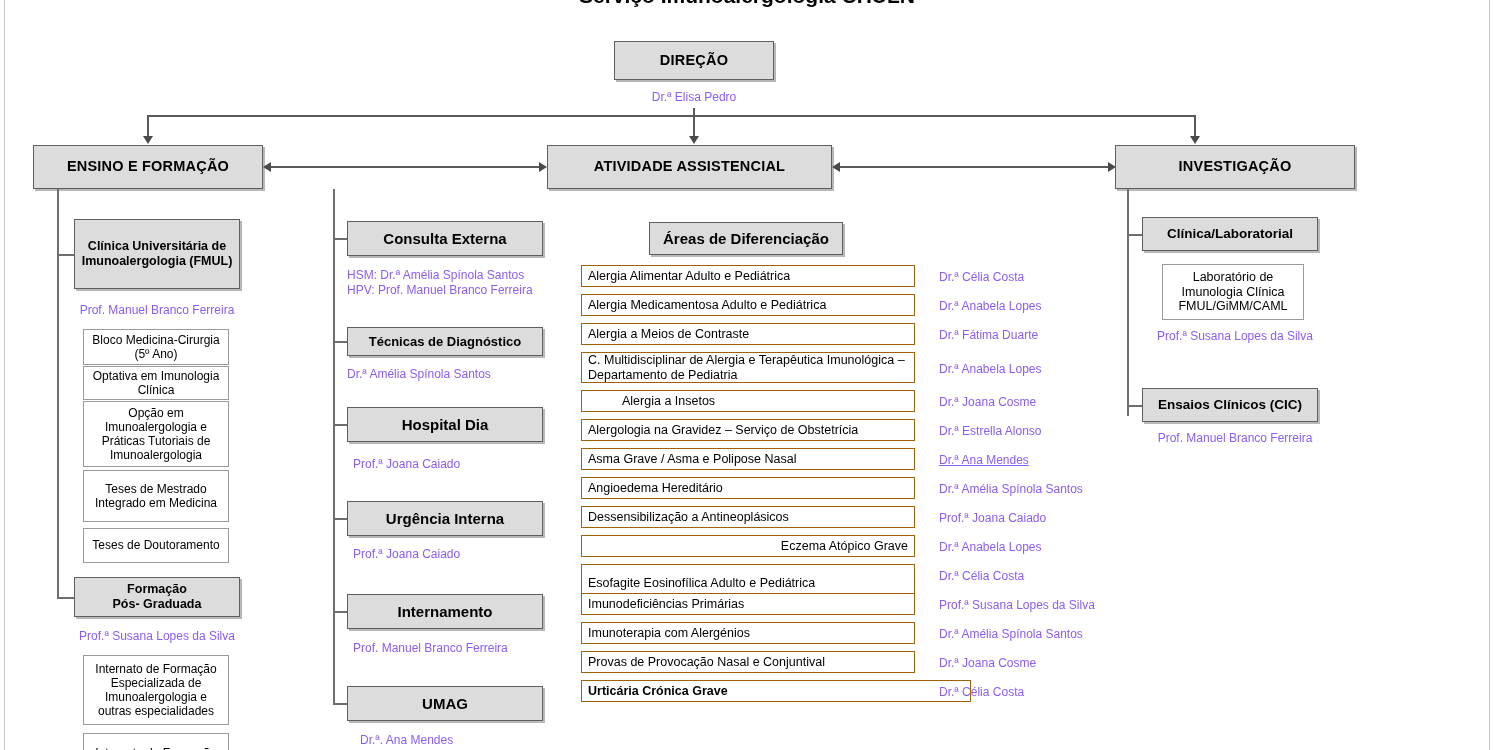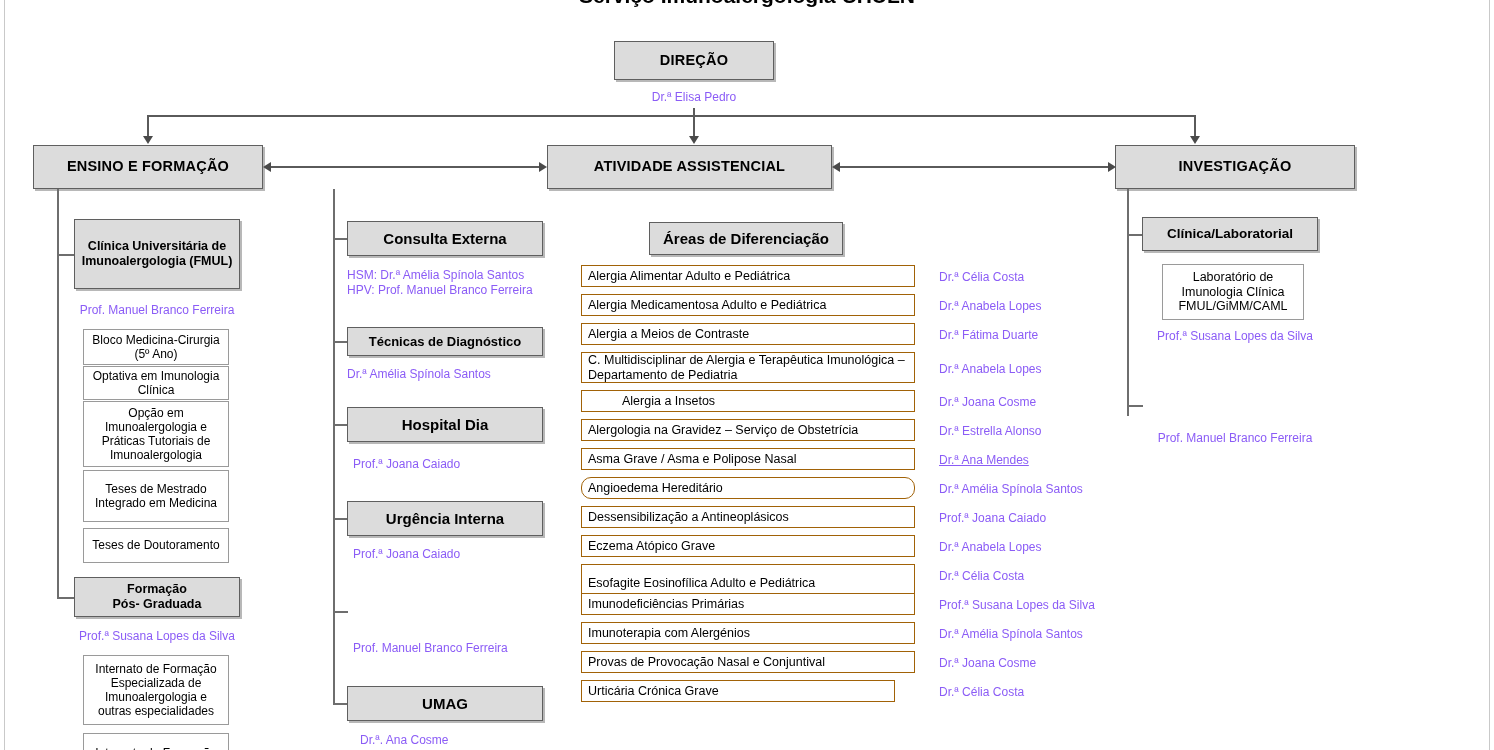--- a/index.html
+++ b/index.html
@@ -203,27 +203,30 @@
   </div>
   <div class="cap left" style="left:353px;top:457px;width:230px;">Prof.ª Joana Caiado</div>
 
   <div class="thinln h" style="left:333px;top:518px;width:15px;"></div>
   <div class="box head3" style="left:347px;top:501px;width:196px;height:35px;">
     <span>Urgência Interna</span>
   </div>
   <div class="cap left" style="left:353px;top:547px;width:230px;">Prof.ª Joana Caiado</div>
 
   <div class="thinln h" style="left:333px;top:611px;width:15px;"></div>
+  <div class="box head3" style="left:347px;top:594px;width:196px;height:35px;">
+    <span>Internamento</span>
+  </div>
   <div class="cap left" style="left:353px;top:641px;width:230px;">Prof. Manuel Branco Ferreira</div>
 
   <div class="thinln h" style="left:333px;top:703px;width:15px;"></div>
   <div class="box head3" style="left:347px;top:686px;width:196px;height:35px;">
     <span>UMAG</span>
   </div>
-  <div class="cap left" style="left:360px;top:733px;width:230px;">Dr.ª. Ana Cosme</div>
+  <div class="cap left" style="left:360px;top:733px;width:230px;">Dr.ª. Ana Mendes</div>
 
   <div class="box head3" style="left:649px;top:222px;width:194px;height:33px;">
     <span>Áreas de Diferenciação</span>
   </div>
 
   <div id="areas-list">
       <div class="arealbl" style="left: 581px; top: 265px; width: 334px; height: 22px;">
         <span>Alergia Alimentar Adulto e Pediátrica</span>
       </div>
       <div class="areaname" style="left: 939px; top: 270px;"><span>Dr.ª Célia Costa</span></div>
@@ -244,63 +247,66 @@
       </div>
       <div class="areaname" style="left: 939px; top: 395px;"><span>Dr.ª Joana Cosme</span></div>
       <div class="arealbl" style="left: 581px; top: 419px; width: 334px; height: 22px;">
         <span>Alergologia na Gravidez – Serviço de Obstetrícia</span>
       </div>
       <div class="areaname" style="left: 939px; top: 424px;"><span>Dr.ª Estrella Alonso</span></div>
       <div class="arealbl" style="left: 581px; top: 448px; width: 334px; height: 22px;">
         <span>Asma Grave / Asma e Polipose Nasal</span>
       </div>
       <div class="areaname" style="left: 939px; top: 453px; text-decoration: underline;"><span>Dr.ª Ana Mendes</span></div>
-      <div class="arealbl" style="left: 581px; top: 477px; width: 334px; height: 22px; border-radius: 10px;">
+      <div class="arealbl" style="left: 581px; top: 477px; width: 334px; height: 22px;">
         <span>Angioedema Hereditário</span>
       </div>
       <div class="areaname" style="left: 939px; top: 482px;"><span>Dr.ª Amélia Spínola Santos</span></div>
       <div class="arealbl" style="left: 581px; top: 506px; width: 334px; height: 22px;">
         <span>Dessensibilização a Antineoplásicos</span>
       </div>
       <div class="areaname" style="left: 939px; top: 511px;"><span>Prof.ª Joana Caiado</span></div>
-      <div class="arealbl" style="left: 581px; top: 535px; width: 334px; height: 22px;">
+      <div class="arealbl" style="left: 581px; top: 535px; width: 334px; height: 22px; justify-content: flex-end;">
         <span>Eczema Atópico Grave</span>
       </div>
       <div class="areaname" style="left: 939px; top: 540px;"><span>Dr.ª Anabela Lopes</span></div>
       <div class="arealbl" style="left: 581px; top: 564px; width: 334px; height: 38px;">
         <span>Esofagite Eosinofílica Adulto e Pediátrica</span>
       </div>
       <div class="areaname" style="left: 939px; top: 569px;"><span>Dr.ª Célia Costa</span></div>
       <div class="arealbl" style="left: 581px; top: 593px; width: 334px; height: 22px;">
         <span>Imunodeficiências Primárias</span>
       </div>
       <div class="areaname" style="left: 939px; top: 598px;"><span>Prof.ª Susana Lopes da Silva</span></div>
       <div class="arealbl" style="left: 581px; top: 622px; width: 334px; height: 22px;">
         <span>Imunoterapia com Alergénios</span>
       </div>
       <div class="areaname" style="left: 939px; top: 627px;"><span>Dr.ª Amélia Spínola Santos</span></div>
       <div class="arealbl" style="left: 581px; top: 651px; width: 334px; height: 22px;">
         <span>Provas de Provocação Nasal e Conjuntival</span>
       </div>
       <div class="areaname" style="left: 939px; top: 656px;"><span>Dr.ª Joana Cosme</span></div>
-      <div class="arealbl" style="left: 581px; top: 680px; width: 314px; height: 22px;">
+      <div class="arealbl" style="left: 581px; top: 680px; width: 390px; height: 22px; font-weight: bold;">
         <span>Urticária Crónica Grave</span>
       </div>
       <div class="areaname" style="left: 939px; top: 685px;"><span>Dr.ª Célia Costa</span></div>
     </div>
 
   <div class="thinln v" style="left:1127px;top:189px;height:227px;"></div>
   <div class="thinln h" style="left:1127px;top:234px;width:16px;"></div>
   <div class="thinln h" style="left:1127px;top:405px;width:16px;"></div>
 
   <div class="box" style="left:1142px;top:217px;width:176px;height:34px;font-size:13.5px;">
     <span>Clínica/Laboratorial</span>
   </div>
   <div class="box plain subbox" style="left:1162px;top:264px;width:142px;height:56px;white-space:pre-line;font-size:12.5px;">
     <span>Laboratório de
 Imunologia Clínica
 FMUL/GiMM/CAML</span>
   </div>
   <div class="cap center" style="left:1140px;top:329px;width:190px;">Prof.ª Susana Lopes da Silva</div>
 
+  <div class="box" style="left:1142px;top:388px;width:176px;height:34px;font-size:13.5px;">
+    <span>Ensaios Clínicos (CIC)</span>
+  </div>
   <div class="cap center" style="left:1140px;top:431px;width:190px;">Prof. Manuel Branco Ferreira</div>
 
 </div>
 
 </body></html>

